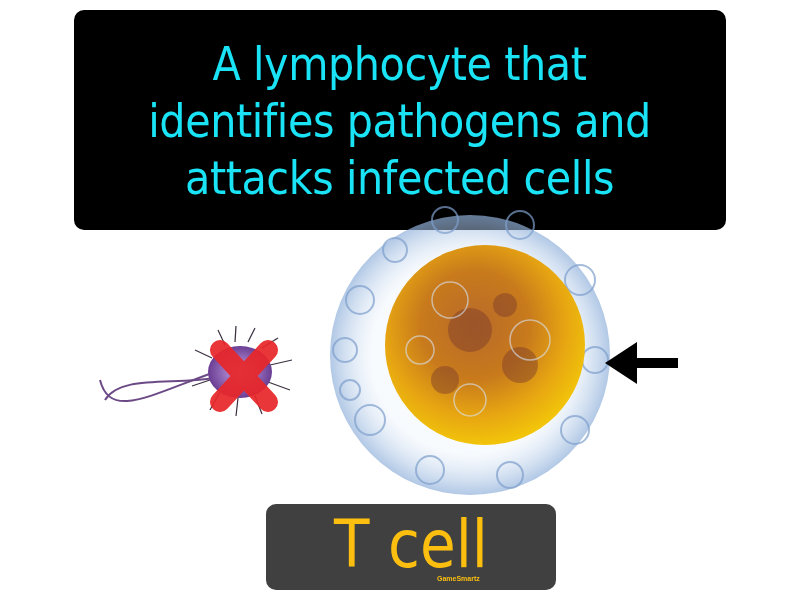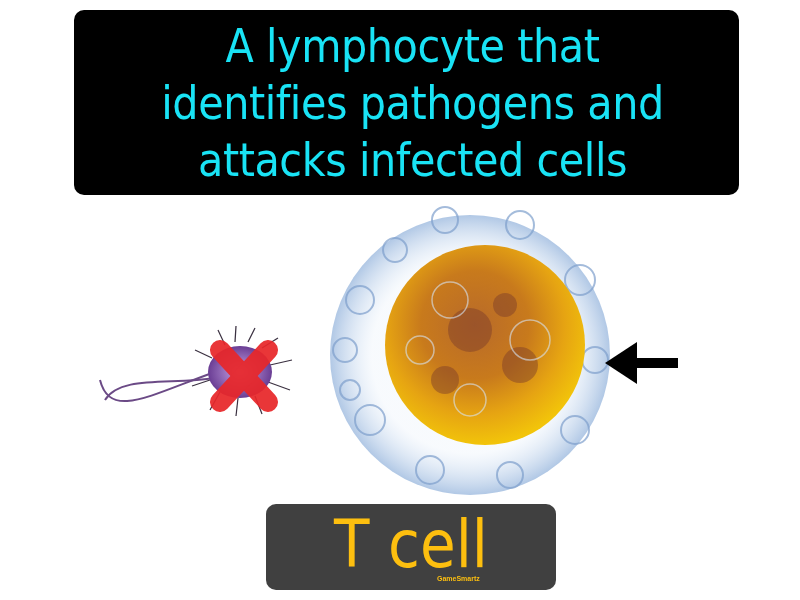--- a/index.html
+++ b/index.html
@@ -1,19 +1,19 @@
 <!DOCTYPE html>
 <html><head>
 <meta charset="utf-8">
 <style>
   html, body { margin:0; padding:0; }
   body { width:800px; height:600px; background:#ffffff; position:relative; overflow:hidden;
          font-family:"Liberation Sans", "DejaVu Sans", sans-serif; }
-  .def-box { position:absolute; left:74px; top:10px; width:652px; height:185px; background:#000;
-             border-radius:10px; display:flex; align-items:center; justify-content:center;padding-left:13px; }
+  .def-box { position:absolute; left:74px; top:10px; width:652px; height:220px; background:#000;
+             border-radius:10px; display:flex; align-items:center; justify-content:center; }
   .def-text { color:#19e3f5; font-size:47px; line-height:57px; text-align:center; letter-spacing:-0.5px;
               font-family:"DejaVu Sans", sans-serif; font-weight:normal; transform:scaleX(0.88); white-space:nowrap; }
   .term-box { position:absolute; left:266px; top:504px; width:290px; height:86px; background:#404040; border-radius:10px; }
   .term-text { position:absolute; left:0; right:0; top:6px; text-align:center; color:#fdbf0f;
                font-size:66px; line-height:70px; font-family:"DejaVu Sans", sans-serif; transform:scaleX(0.88); }
   .brand { position:absolute; left:171px; top:71px; font-size:7px; color:#fdbf0f; font-weight:bold;
            font-family:"Liberation Sans", sans-serif; }
   .illus { position:absolute; left:0; top:195px; width:800px; height:305px; }
 </style>
 </head>

